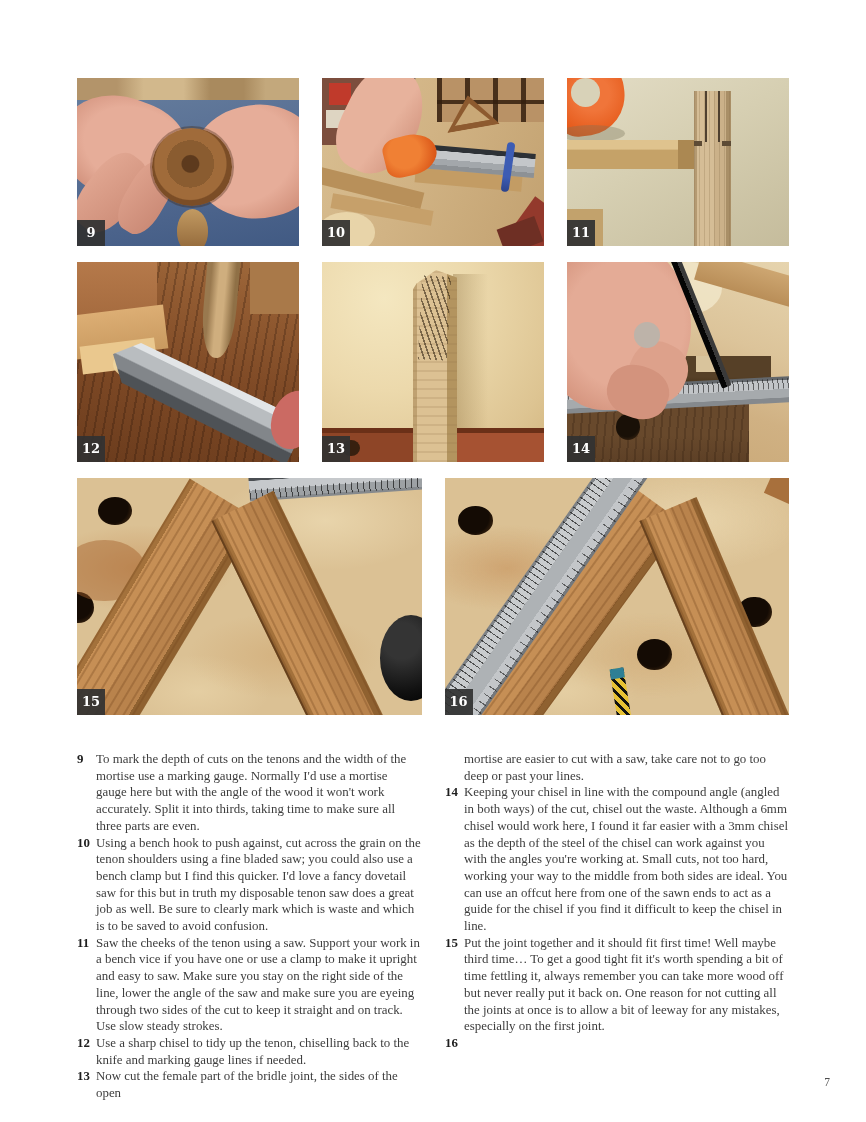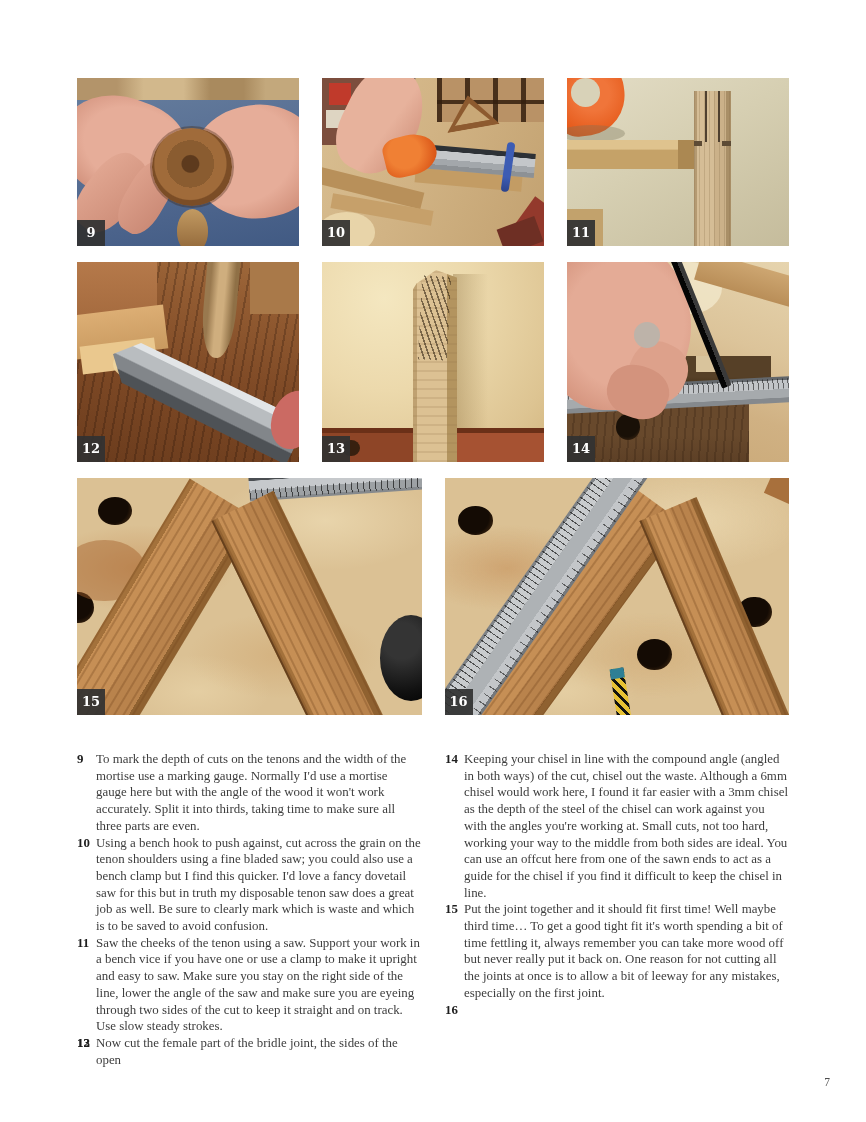--- a/index.html
+++ b/index.html
@@ -319,27 +319,32 @@
         <p class="item">
           <span class="num">10</span>
           <span>Using a bench hook to push against, cut across the grain on the tenon shoulders using a fine bladed saw; you could also use a bench clamp but I find this quicker. I'd love a fancy dovetail saw for this but in truth my disposable tenon saw does a great job as well. Be sure to clearly mark which is waste and which is to be saved to avoid confusion.</span>
         </p>
         <p class="item">
           <span class="num">11</span>
           <span>Saw the cheeks of the tenon using a saw. Support your work in a bench vice if you have one or use a clamp to make it upright and easy to saw. Make sure you stay on the right side of the line, lower the angle of the saw and make sure you are eyeing through two sides of the cut to keep it straight and on track. Use slow steady strokes.</span>
         </p>
         <p class="item">
           <span class="num">12</span>
+          <span>Use a sharp chisel to tidy up the tenon, chiselling back to the knife and marking gauge lines if needed.</span>
         </p>
         <p class="item">
           <span class="num">13</span>
           <span>Now cut the female part of the bridle joint, the sides of the open</span>
         </p>
       </div>
       <div class="col">
+        <p class="item">
+          <span class="num"></span>
+          <span>mortise are easier to cut with a saw, take care not to go too deep or past your lines.</span>
+        </p>
         <p class="item">
           <span class="num">14</span>
           <span>Keeping your chisel in line with the compound angle (angled in both ways) of the cut, chisel out the waste. Although a 6mm chisel would work here, I found it far easier with a 3mm chisel as the depth of the steel of the chisel can work against you with the angles you're working at. Small cuts, not too hard, working your way to the middle from both sides are ideal. You can use an offcut here from one of the sawn ends to act as a guide for the chisel if you find it difficult to keep the chisel in line.</span>
         </p>
         <p class="item">
           <span class="num">15</span>
           <span>Put the joint together and it should fit first time! Well maybe third time… To get a good tight fit it's worth spending a bit of time fettling it, always remember you can take more wood off but never really put it back on. One reason for not cutting all the joints at once is to allow a bit of leeway for any mistakes, especially on the first joint.</span>
         </p>
         <p class="item">
           <span class="num">16</span>

